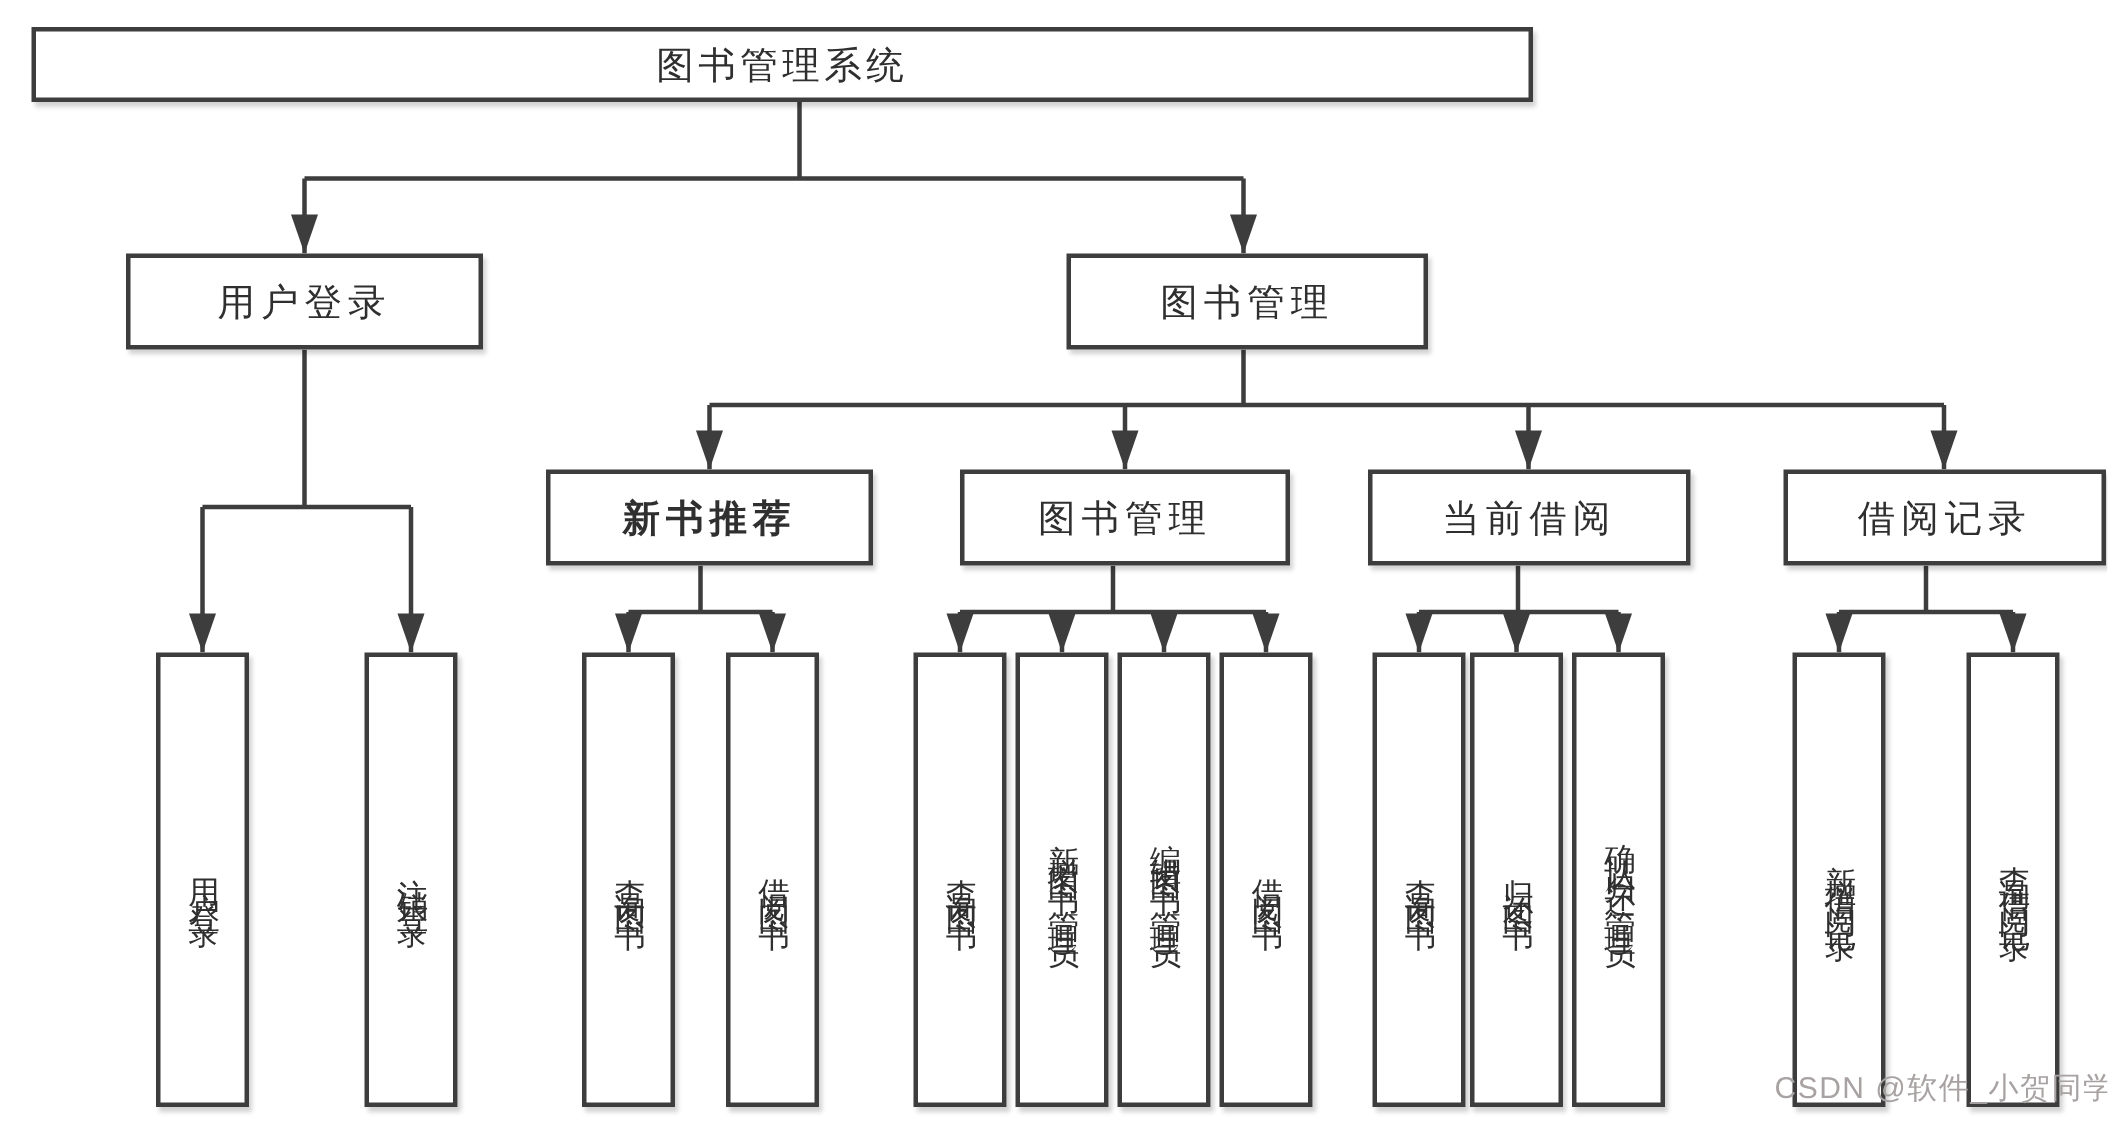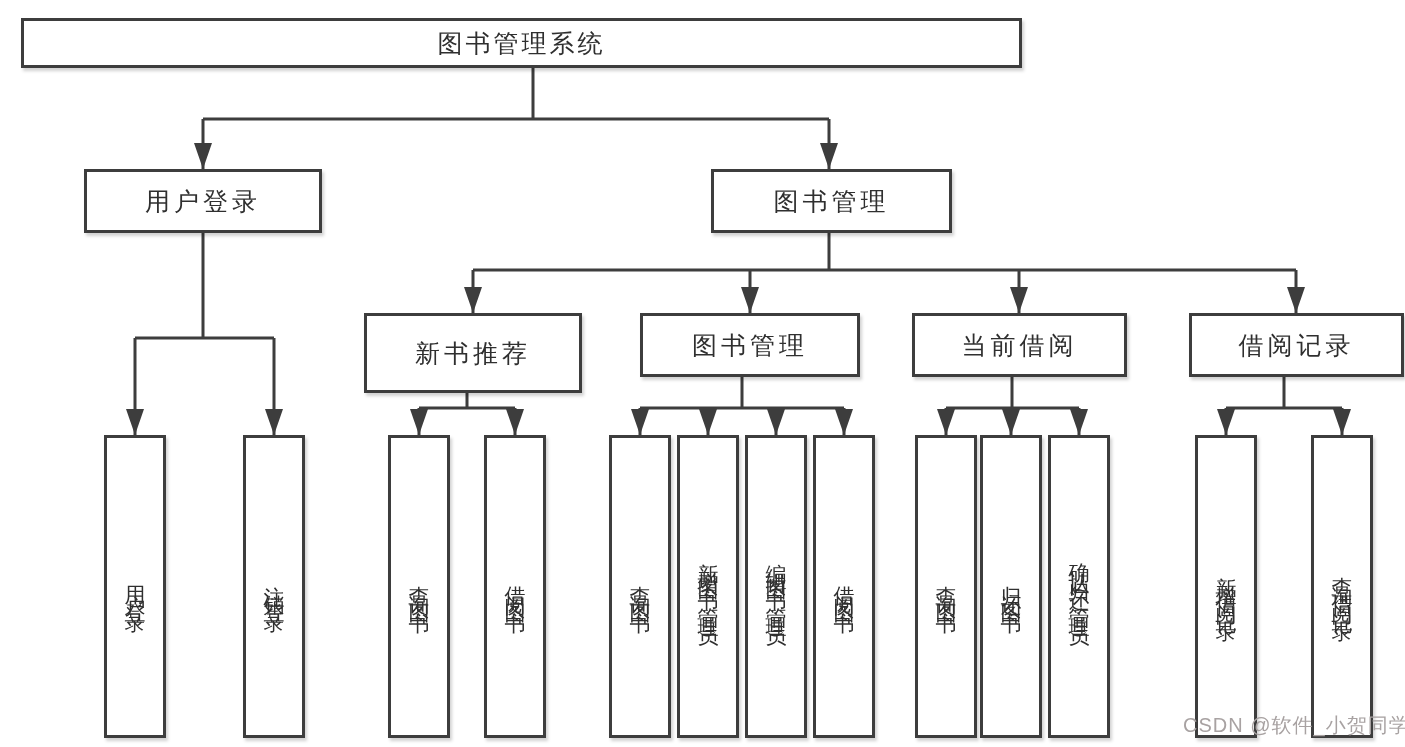--- a/index.html
+++ b/index.html
@@ -60,21 +60,21 @@
       <polygon points="1217,409 1235,409 1226,435"></polygon>
       <polygon points="1333,409 1351,409 1342,435"></polygon>
     </g>
   </svg>
 
   <div class="node root-node" style="left:21px; top:18px; width:1001px; height:50px;">图书管理系统</div>
 
   <div class="node" style="left:84px; top:169px; width:238px; height:64px;">用户登录</div>
   <div class="node" style="left:711px; top:169px; width:241px; height:64px;">图书管理</div>
 
-  <div class="node" style="left:364px; top:313px; width:218px; height:80px;">新书推荐</div>
+  <div class="node" style="left:364px; top:313px; width:218px; height:64px;font-weight:bold;">新书推荐</div>
   <div class="node" style="left:640px; top:313px; width:220px; height:64px;">图书管理</div>
   <div class="node" style="left:912px; top:313px; width:215px; height:64px;font-family:Liberation Serif, serif;">当前借阅</div>
   <div class="node" style="left:1189px; top:313px; width:215px; height:64px;">借阅记录</div>
 
   <div class="node vnode" style="left:104px; top:435px; width:62px; height:303px;">用户登录</div>
   <div class="node vnode" style="left:243px; top:435px; width:62px; height:303px;">注销登录</div>
 
   <div class="node vnode" style="left:388px; top:435px; width:62px; height:303px;">查询图书</div>
   <div class="node vnode" style="left:484px; top:435px; width:62px; height:303px;">借阅图书</div>
 

